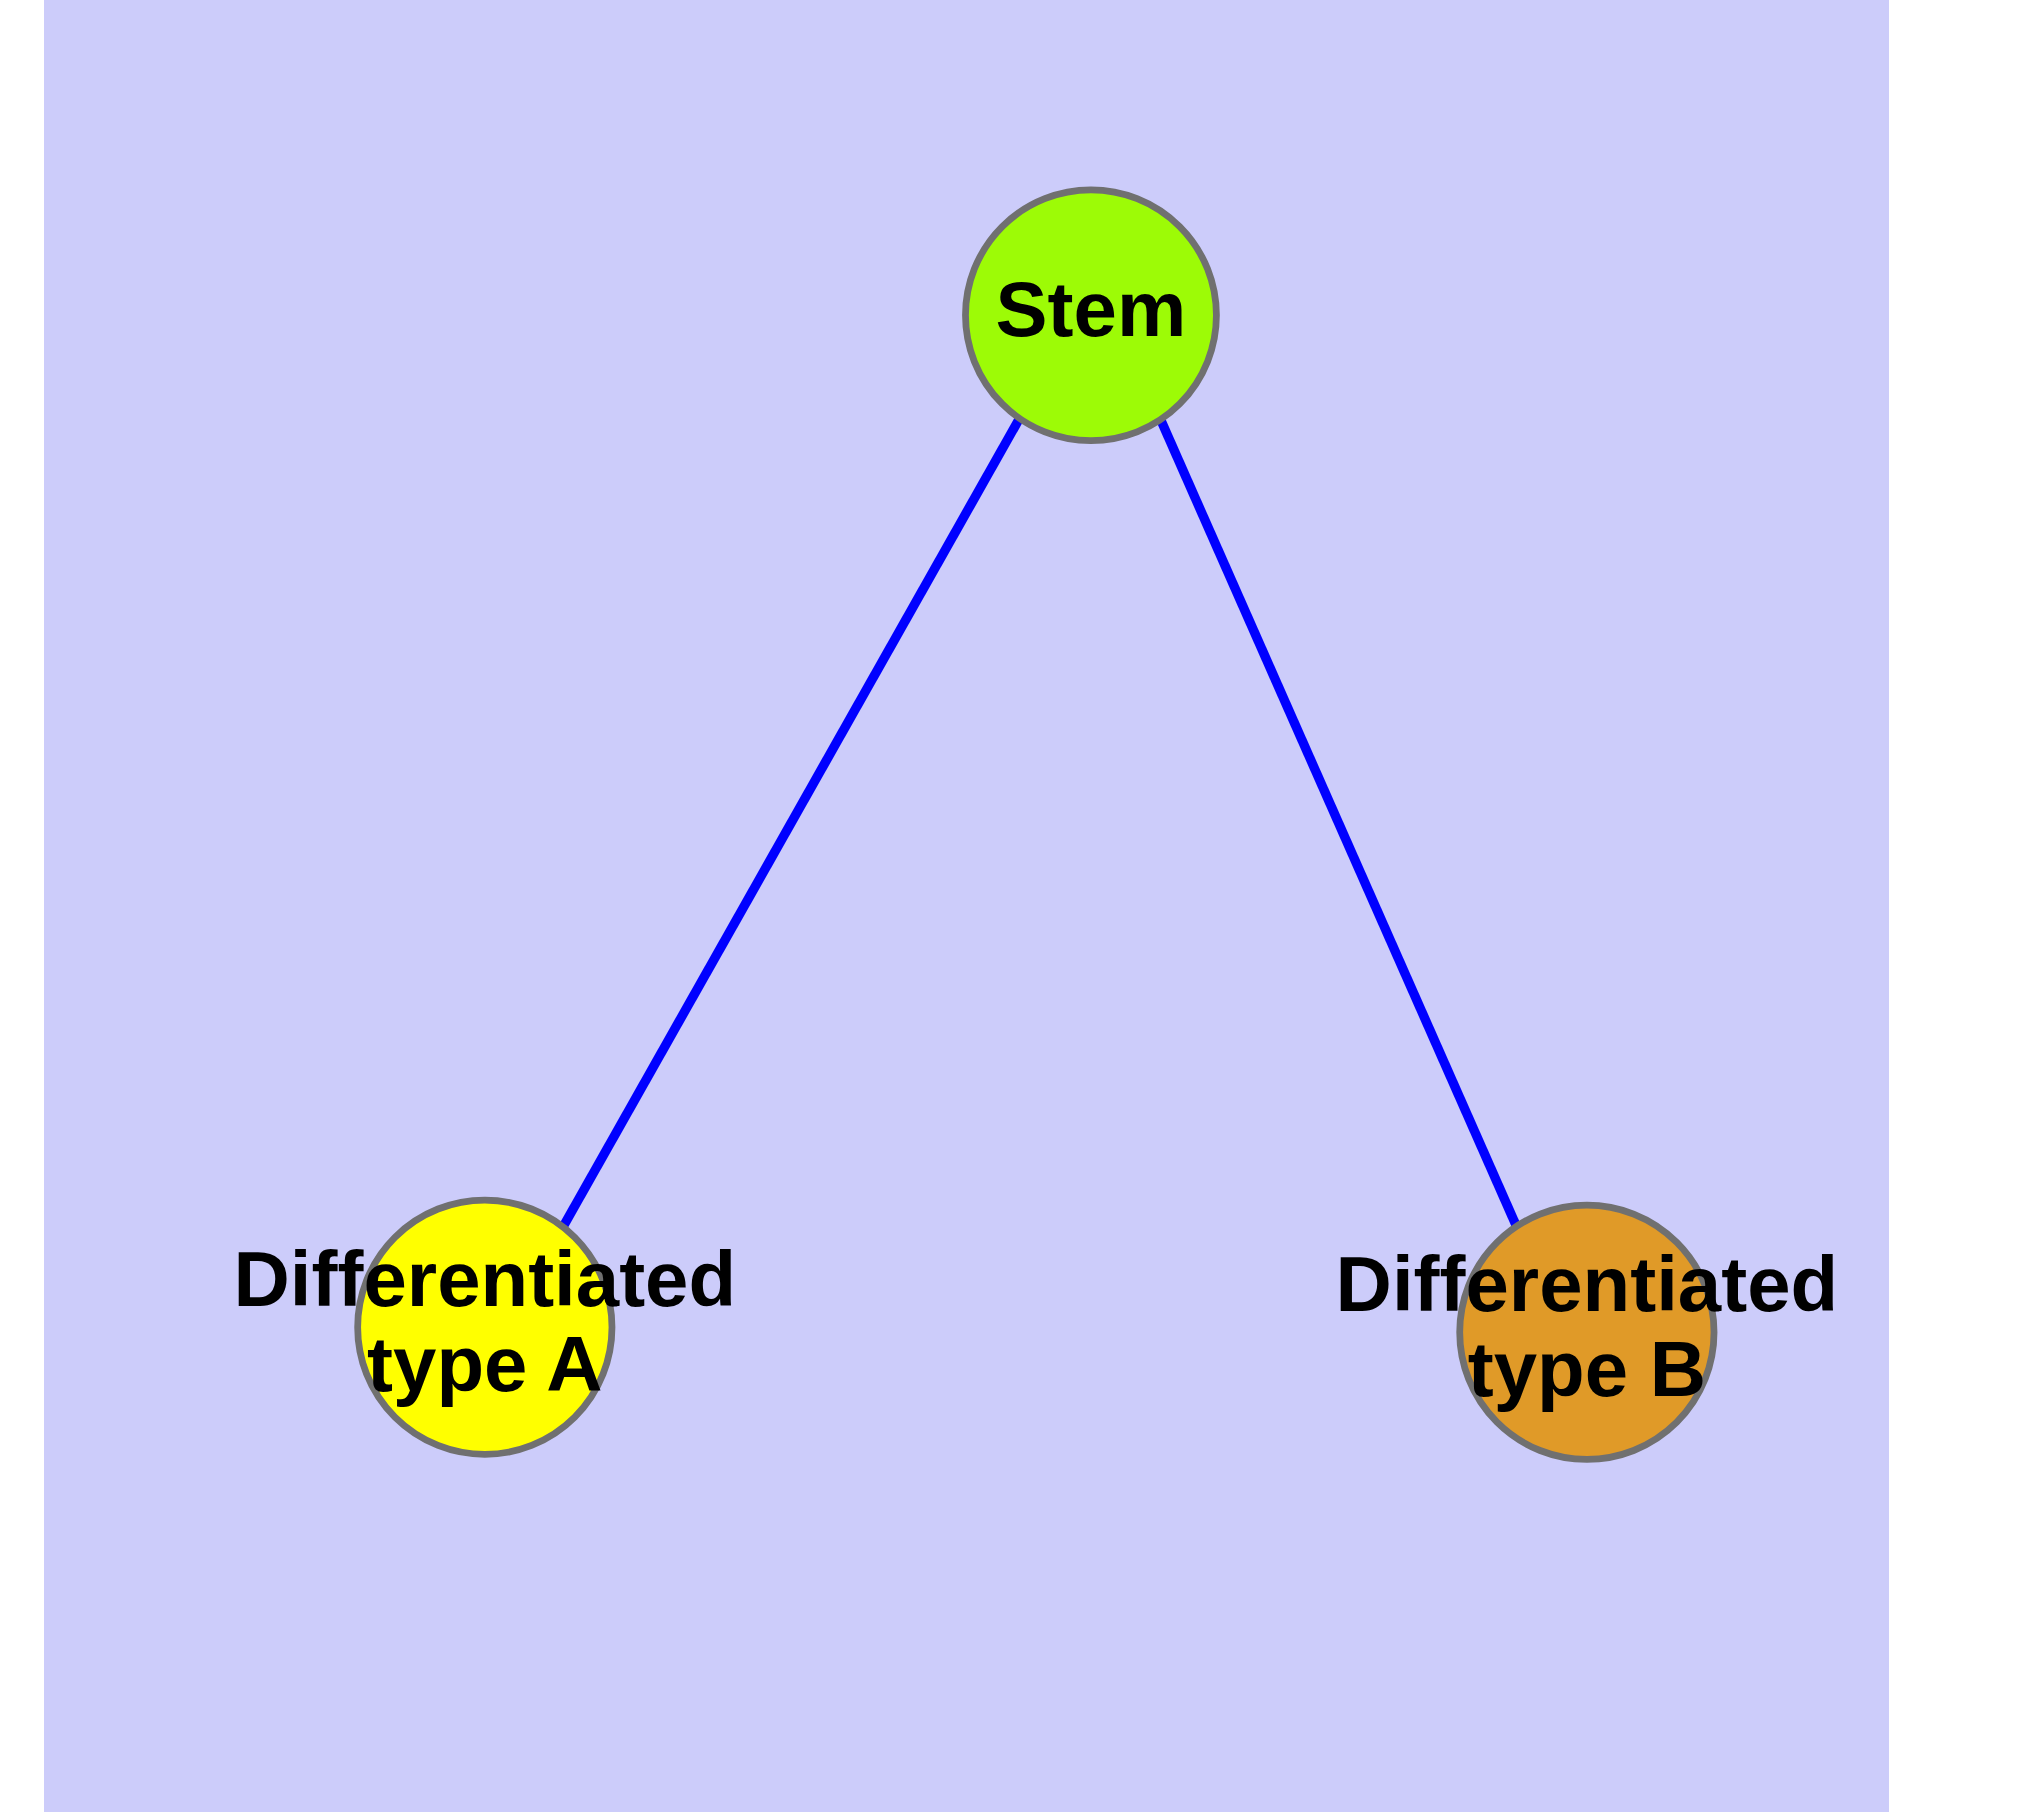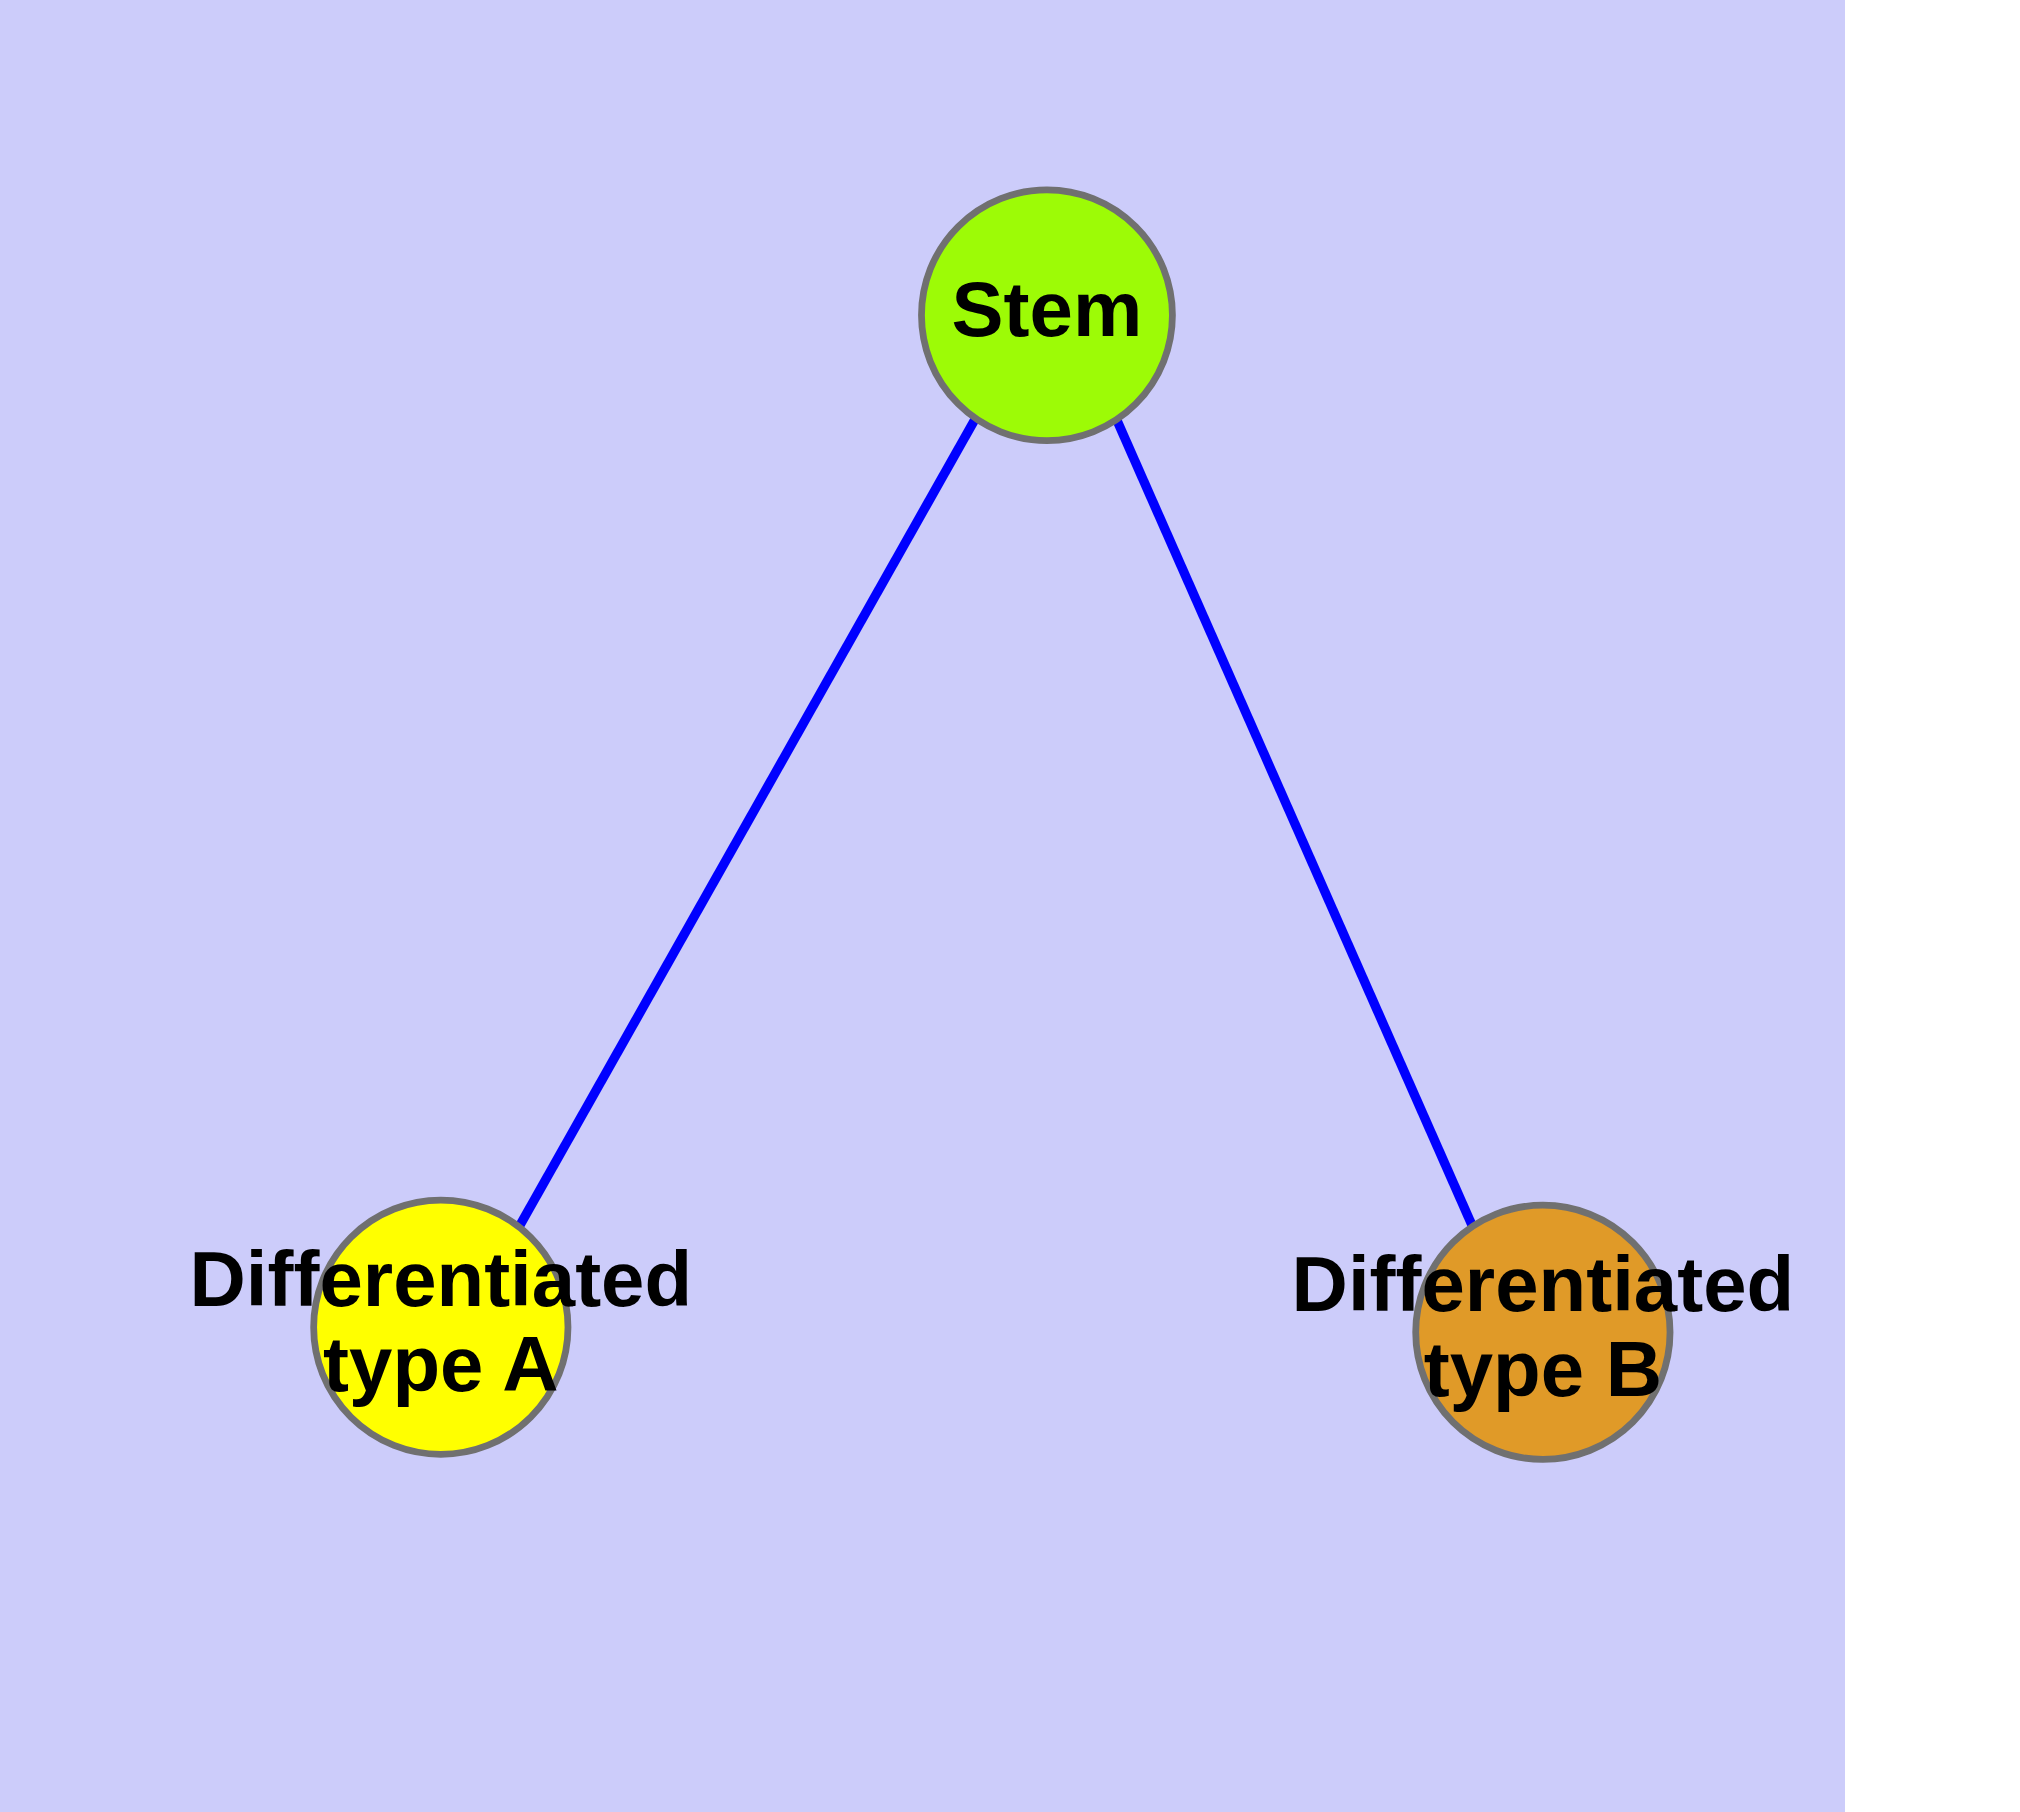--- a/index.html
+++ b/index.html
@@ -31,21 +31,21 @@
     text-anchor: middle;
     paint-order: normal;
   }
   .edge-line {
     stroke-linecap: butt;
   }
 </style>
 </head>
 <body>
 
-<div id="stage" style="width: 1845px; height: 1812px;">
+<div id="stage" style="width: 1845px; height: 1812px; margin-left: 44px;">
   <svg id="graph-svg" viewBox="0 0 2384 2138" preserveAspectRatio="none" xmlns="http://www.w3.org/2000/svg">
 
     <rect id="bg-rect" x="0" y="0" width="2384" height="2138" fill="#ccccfa"></rect>
 
     <rect id="plot-rect" x="8" y="8" width="2368" height="2122" fill="#ccccfa"></rect>
 
     <g id="edges-group">
         <line x1="1150" y1="495" x2="612" y2="1448" stroke="#0000ff" stroke-width="11" class="edge-line"></line>
         <line x1="1318" y1="497" x2="1737" y2="1447" stroke="#0000ff" stroke-width="11" class="edge-line"></line>
       </g>

